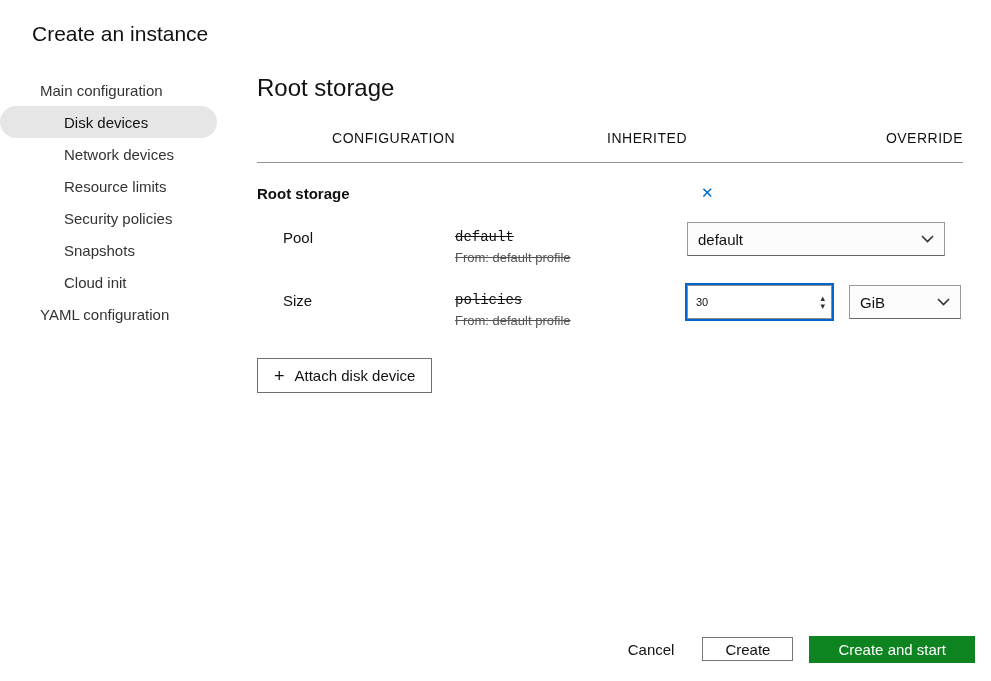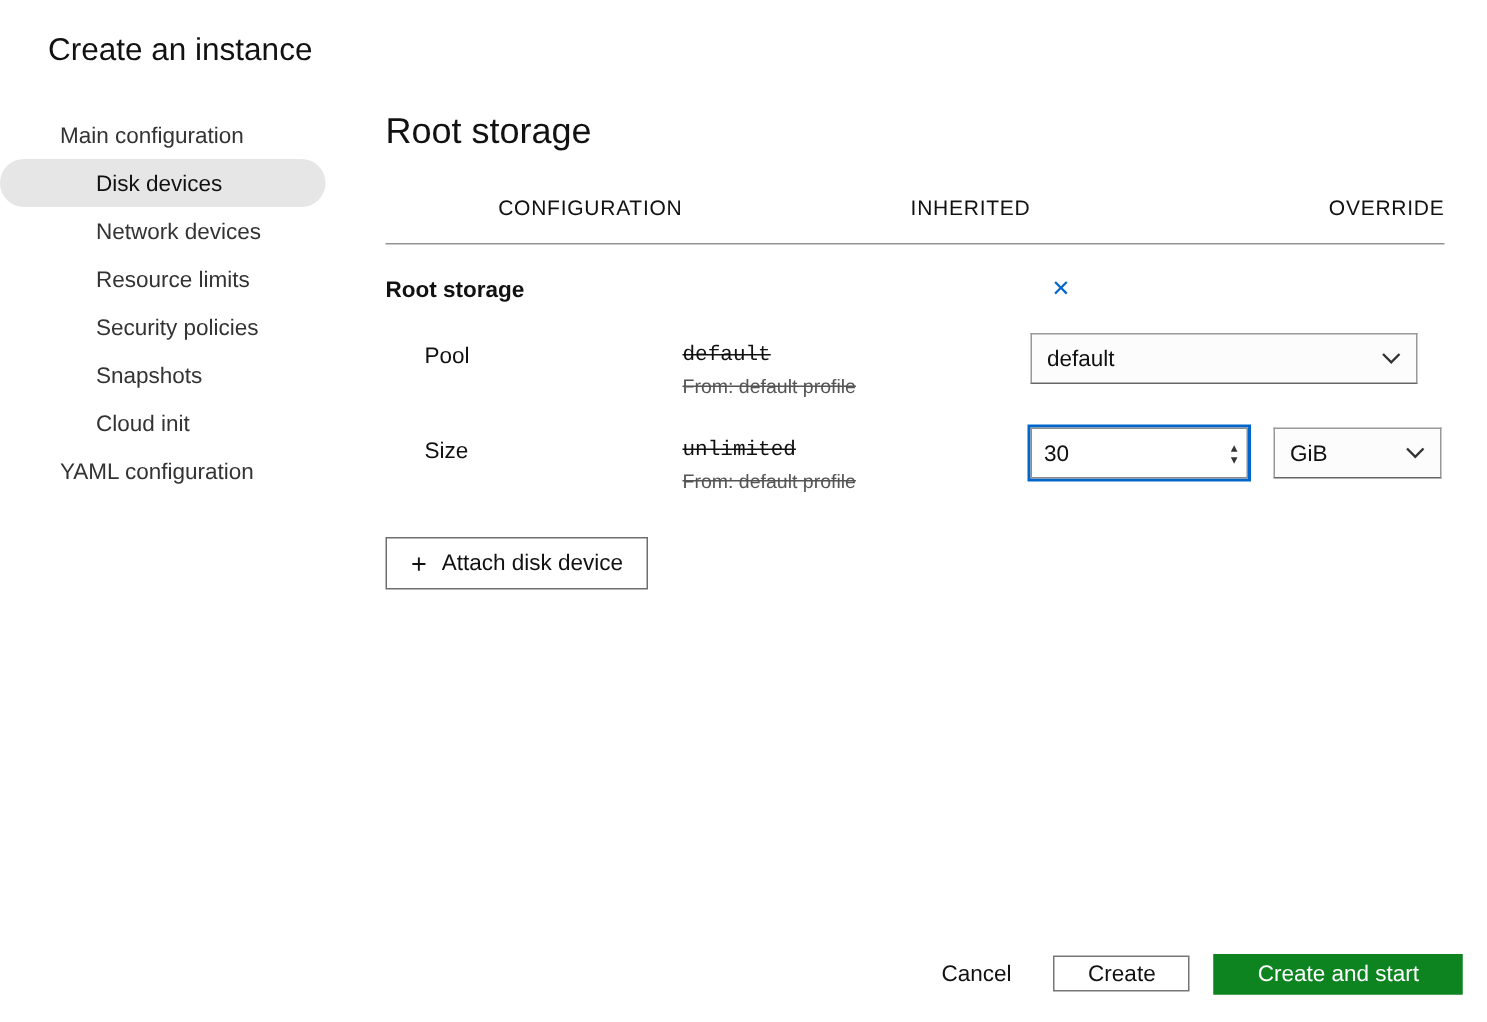--- a/index.html
+++ b/index.html
@@ -128,21 +128,21 @@
     position: relative;
     width: 145px;
     height: 34px;
   }
   .number-input {
     width: 100%;
     height: 100%;
     border: 1px solid #8d8d8d;
     box-shadow: 0 0 0 2px #0066cc;
     padding: 0 24px 0 8px;
-    font-size: 15px;
+    font-size: 11px;
     font-family: inherit;
     color: #111;
     background: #fff;
     outline: none;
   }
   .spinners {
     position: absolute;
     right: 7px;
     top: 50%;
     transform: translateY(-50%);
@@ -290,21 +290,21 @@
                   <path d="M1 1l5.5 5.5L12 1" fill="none" stroke="#333" stroke-width="1.6"></path>
                 </svg>
             </span>
           </div>
         </div>
       </div>
 
       <div class="t-row">
         <div class="sub-label">Size</div>
         <div class="inherited">
-          <div class="inh-value">unlimited</div>
+          <div class="inh-value">policies</div>
           <div class="inh-src">From: default profile</div>
         </div>
         <div>
           <div class="size-controls">
             <div class="number-wrap">
               <input class="number-input" type="text" value="30" style="">
               <div class="spinners">
                 <span class="sp">▴</span>
                 <span class="sp">▾</span>
               </div>

